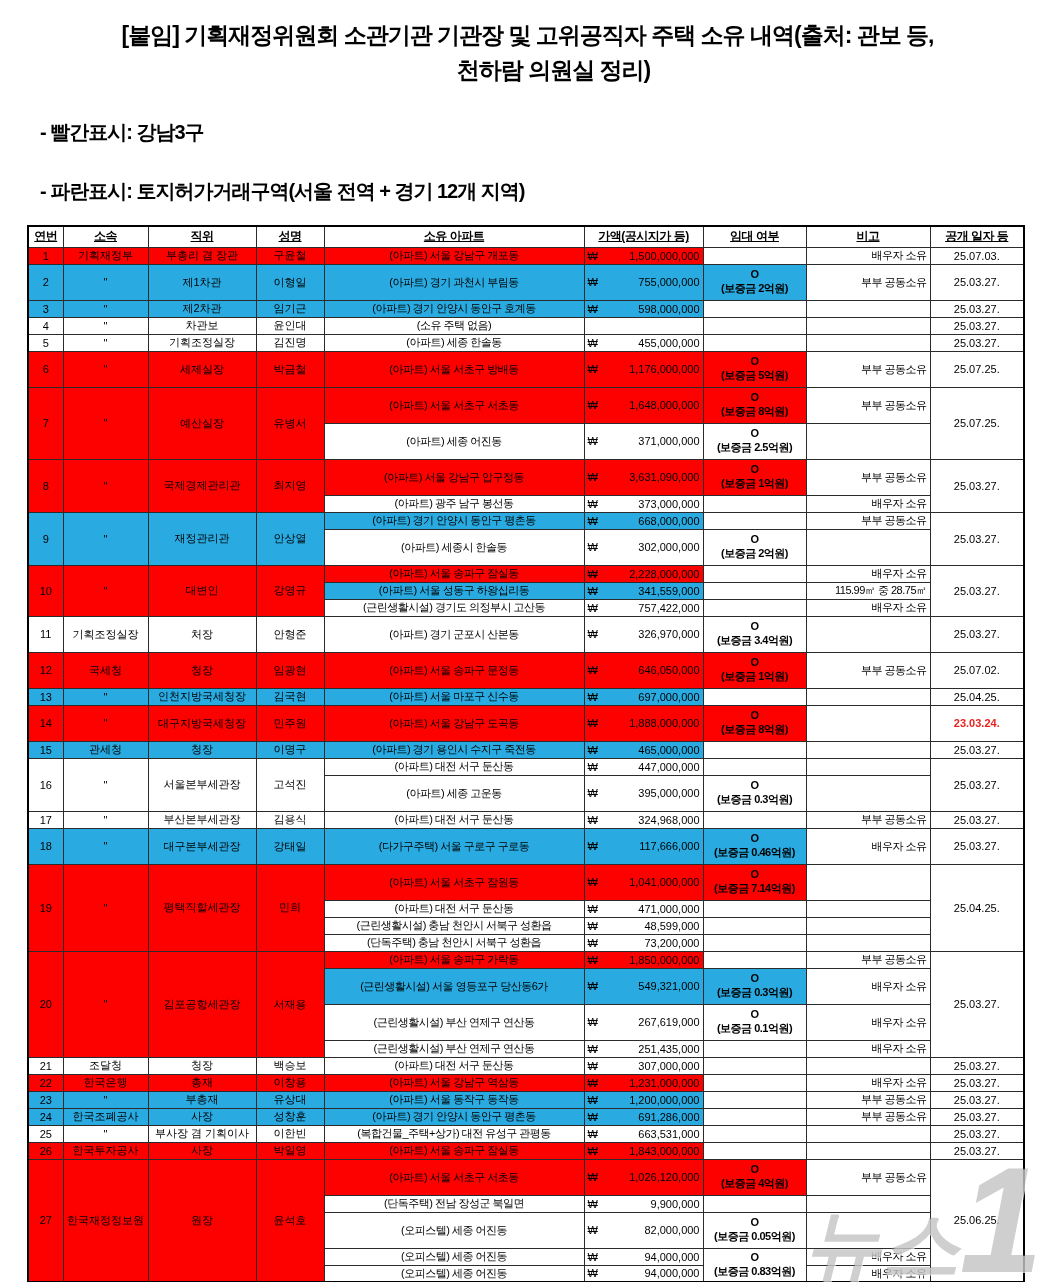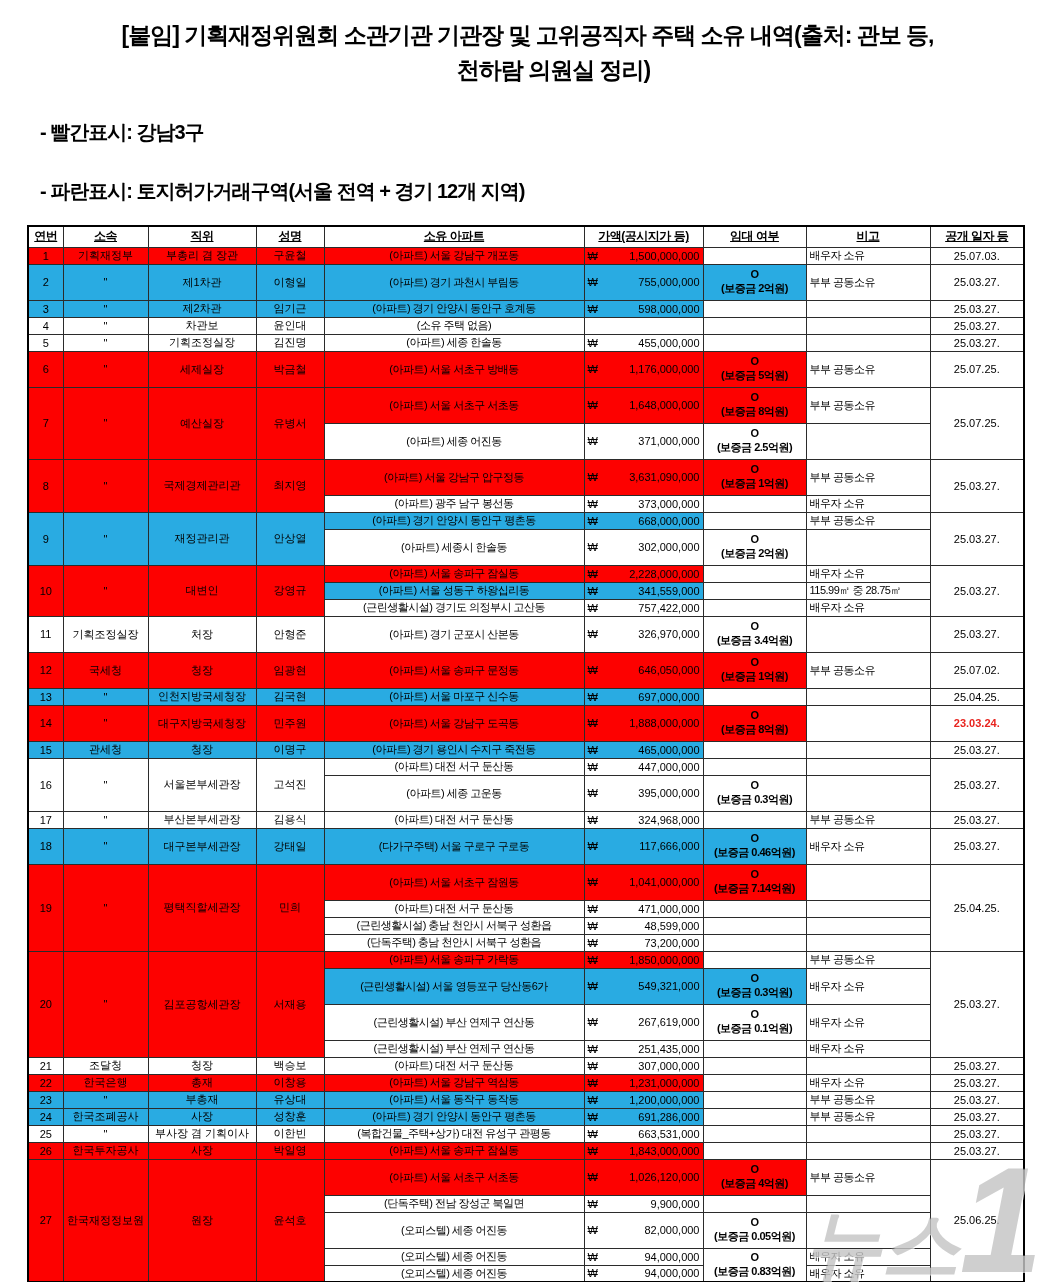--- a/index.html
+++ b/index.html
@@ -11,21 +11,21 @@
   table{border-collapse:collapse;table-layout:fixed;width:996px;margin:20px 0 0 7px;
     font-size:11px;border:2px solid #000;}
   th,td{border:1px solid #2b2b2b;padding:0 3px;overflow:hidden;vertical-align:middle;box-sizing:border-box;}
   th{font-size:12px;font-weight:bold;height:21px;text-align:center;background:#fff;letter-spacing:-0.5px;text-decoration:underline;}
   tr{height:17px;}
   tr.tall{height:36px;}
   .c{text-align:center;}
   .prop{text-align:center;letter-spacing:-0.5px;}
   .vwrap{display:flex;justify-content:space-between;align-items:center;}
   .rental{text-align:center;font-weight:bold;line-height:1.25;letter-spacing:-0.5px;}
-  .note{text-align:left;letter-spacing:-0.5px;}
+  .note{text-align:right;letter-spacing:-0.5px;}
   .date{text-align:center;font-size:11px;}
   .date.red{color:#e8231e;font-weight:bold;}
   .bg-red{background:#fd0100;}
   .bg-blue{background:#29abe2;}
   .watermark{position:absolute;right:6px;bottom:-14px;pointer-events:none;
     font-weight:bold;font-style:italic;color:rgba(135,135,135,0.40);
     text-shadow:1px 1px 0 rgba(255,255,255,0.7);white-space:nowrap;}
   .watermark .small{font-size:78px;}
   .watermark .big{font-size:150px;}
 </style>

